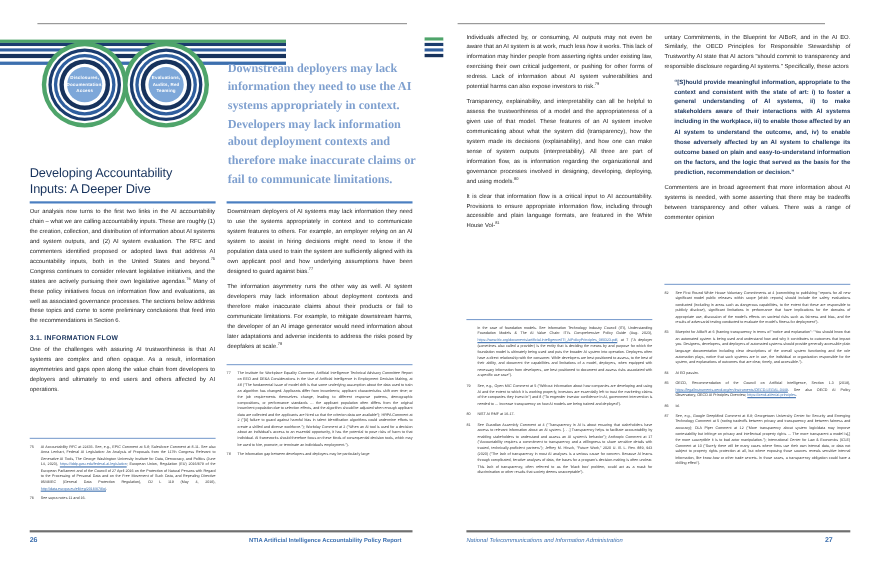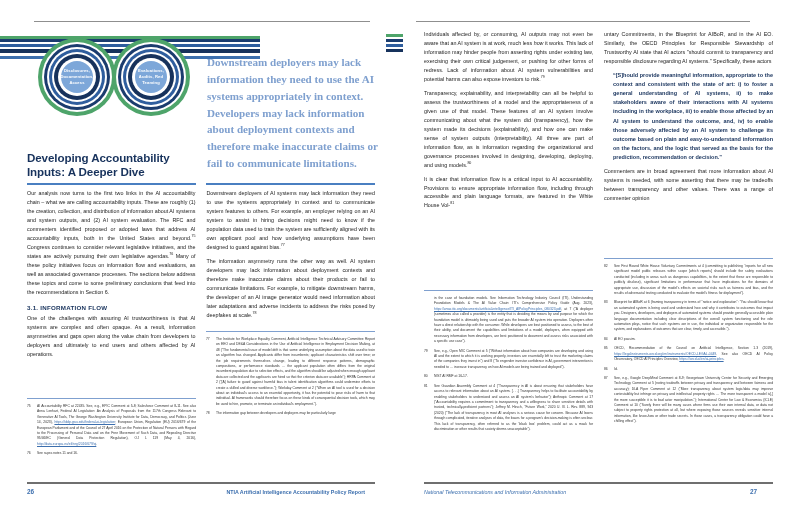--- a/index.html
+++ b/index.html
@@ -60,21 +60,21 @@
   .pullquote {
     position: absolute; left: 207px; top: 54px; width: 180px;
     font-family: "Liberation Serif", serif;
     font-size: 11.1px; line-height: 1.52; font-weight: 700;
     color: #7fa0cf;
   }
 
   
   .section-title {
     position: absolute; left: 27px; top: 151px; width: 165px;
-    font-size: 11.6px; font-weight: 700; line-height: 1.25;
+    font-size: 11.6px; font-weight: 400; line-height: 1.25;
     color: #17325c; letter-spacing: -.1px;
   }
 
   
   .col-rule {
     position: absolute; height: 2px; background: #4a7fc1;
   }
   .rule-l1 { left: 27px;  top: 183px; width: 169px; }
   .rule-l2 { left: 206px; top: 183px; width: 169px; }
 

